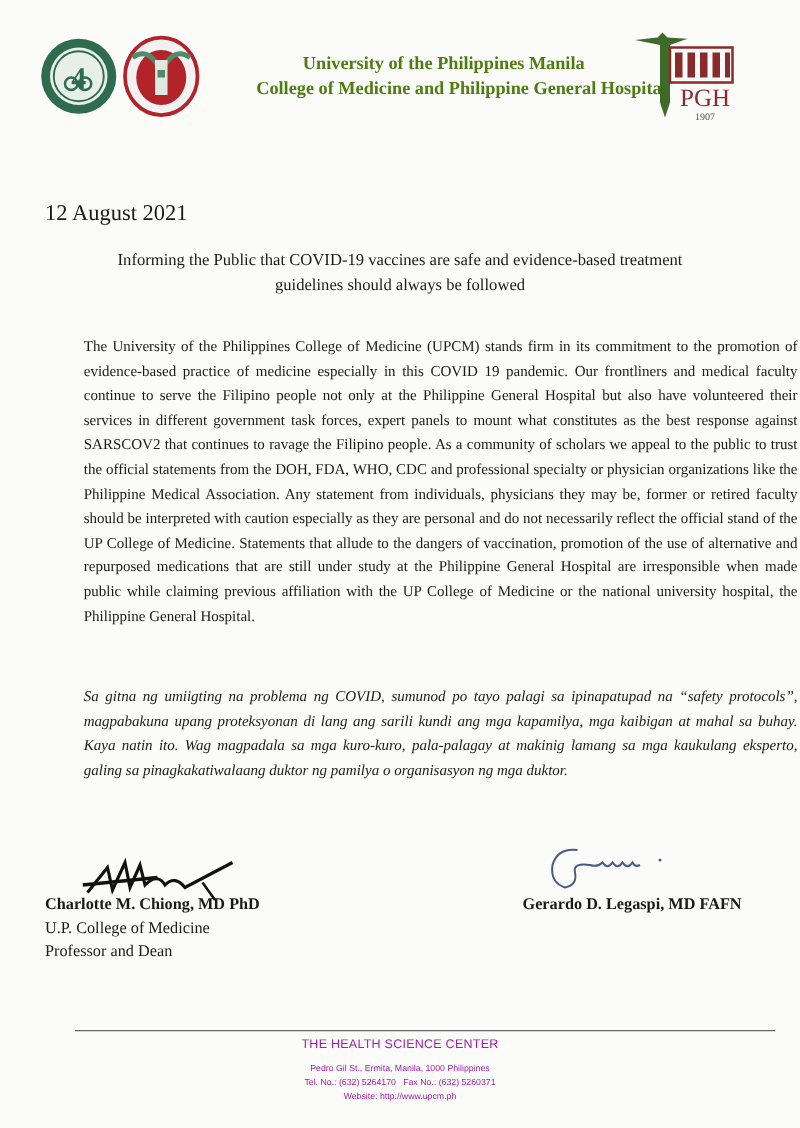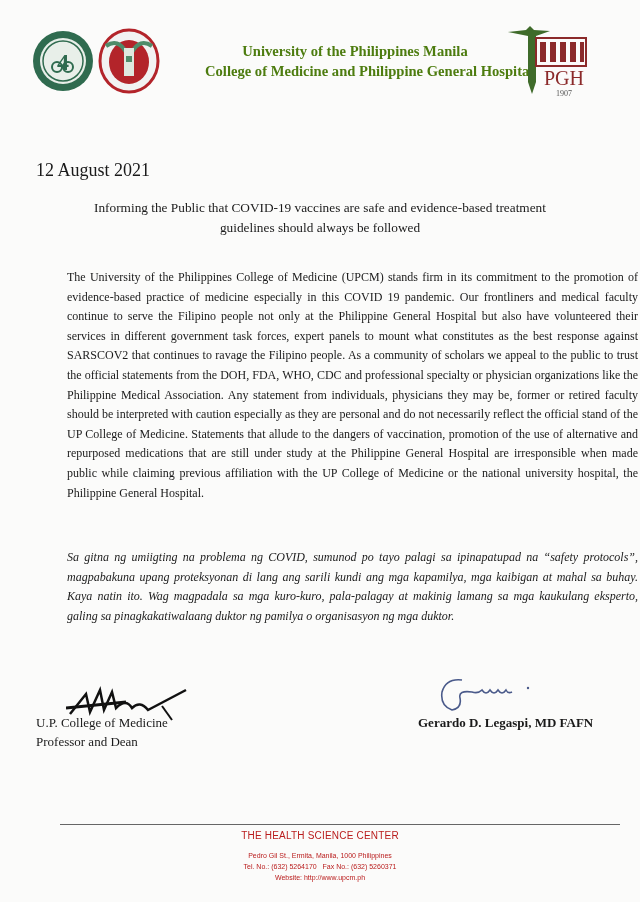--- a/index.html
+++ b/index.html
@@ -10,21 +10,21 @@
   .date { left:36px; top:144px; font-size:18px;margin-top:16px; }
   .subject { left:40px; top:198px; width:560px; text-align:center; font-weight:normal; font-size:13.3px; line-height:20px; }
   .para { left:24px; width:571px; font-size:12px; line-height:19.6px; text-align:justify;margin-left:43px; }
   .p1 { top:268px; }
   .p2 { top:548px; font-style:italic; }
   .sig { font-size:13px; line-height:19px; }
   .sig .name { font-weight:bold; }
   .sig1 { left:36px; top:713px; }
   .sig2 { left:395px; top:713px;margin-left:23px; }
   .footer-line { left:60px; top:824px; width:560px; height:1px; background:#666; }
-  .footer { left:150px; top:830px; width:340px; text-align:center; font-family:"Liberation Sans", sans-serif; color:#b91c1c; }
+  .footer { left:150px; top:830px; width:340px; text-align:center; font-family:"Liberation Sans", sans-serif; color:#a21caf; }
   .footer .hsc { font-size:10px; letter-spacing:0.2px; margin-bottom:9px; }
   .footer .line { font-size:7px; line-height:11px; }
 </style>
 </head>
 <body>
 
 <div class="abs" style="left:30px;top:30px;width:66px;height:62px;">
   <svg width="66" height="62" viewBox="0 0 66 62">
     <circle cx="33" cy="31" r="30" fill="#2f6b4f"></circle>
     <circle cx="33" cy="31" r="23" fill="#e8efe9"></circle>
@@ -81,20 +81,21 @@
   </svg>
 </div>
 <div class="abs" style="left:432px;top:672px;width:110px;height:50px;">
   <svg width="110" height="50" viewBox="0 0 110 50">
     <path d="M30 8 Q14 6 10 20 Q8 34 20 38 Q30 36 28 26 Q26 18 40 20 Q46 22 50 18 Q54 24 58 18 Q62 24 66 18 Q70 24 74 18 Q76 22 80 20" stroke="#4a5a8a" stroke-width="1.6" fill="none"></path>
     <circle cx="96" cy="16" r="1.2" fill="#4a5a8a"></circle>
   </svg>
 </div>
 
 <div class="abs sig sig1">
+  <div class="name">Charlotte M. Chiong, MD PhD</div>
   <div>U.P. College of Medicine</div>
   <div>Professor and Dean</div>
 </div>
 <div class="abs sig sig2">
   <div class="name">Gerardo D. Legaspi, MD FAFN</div>
 </div>
 
 <div class="abs footer-line"></div>
 <div class="abs footer">
   <div class="hsc">THE HEALTH SCIENCE CENTER</div>

